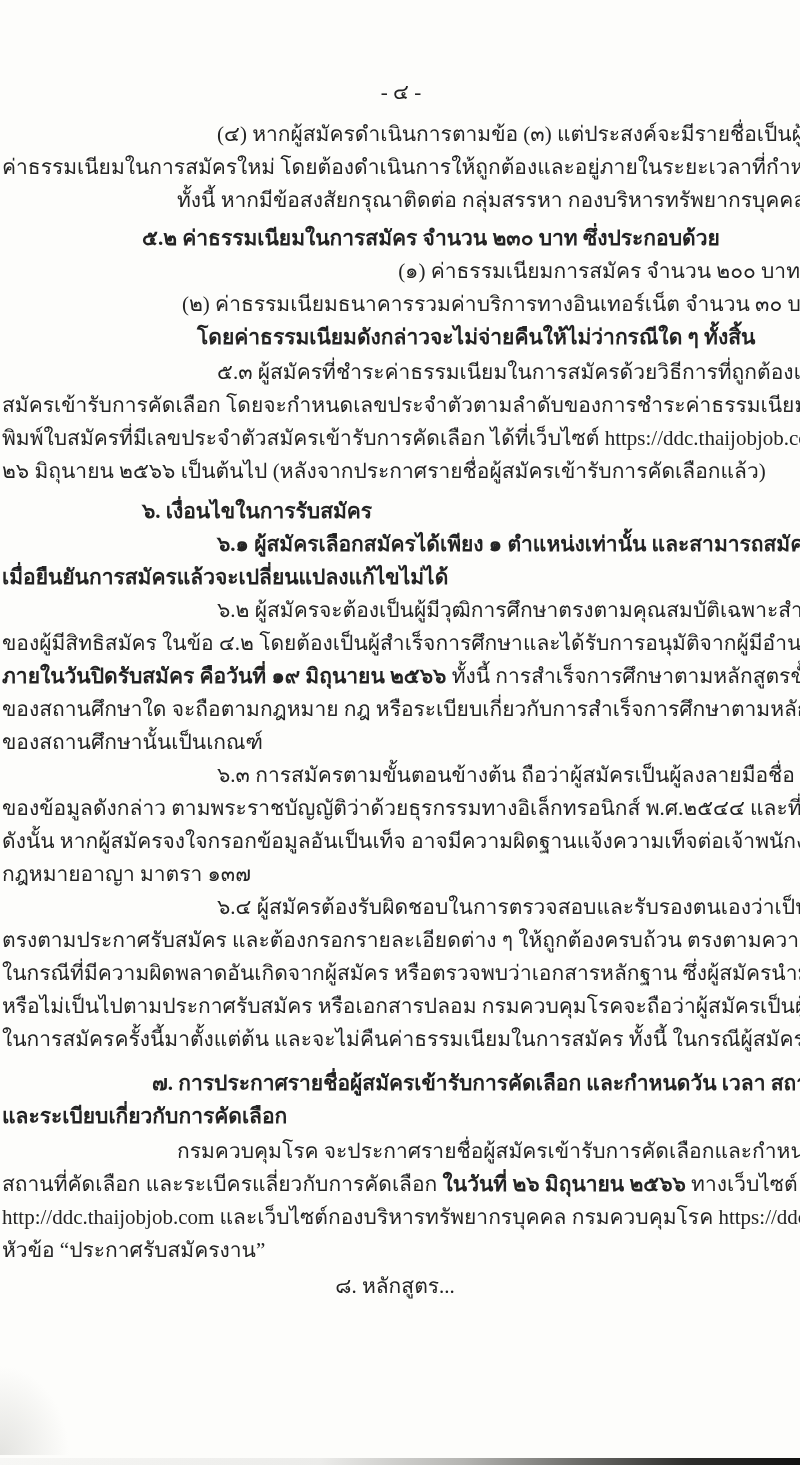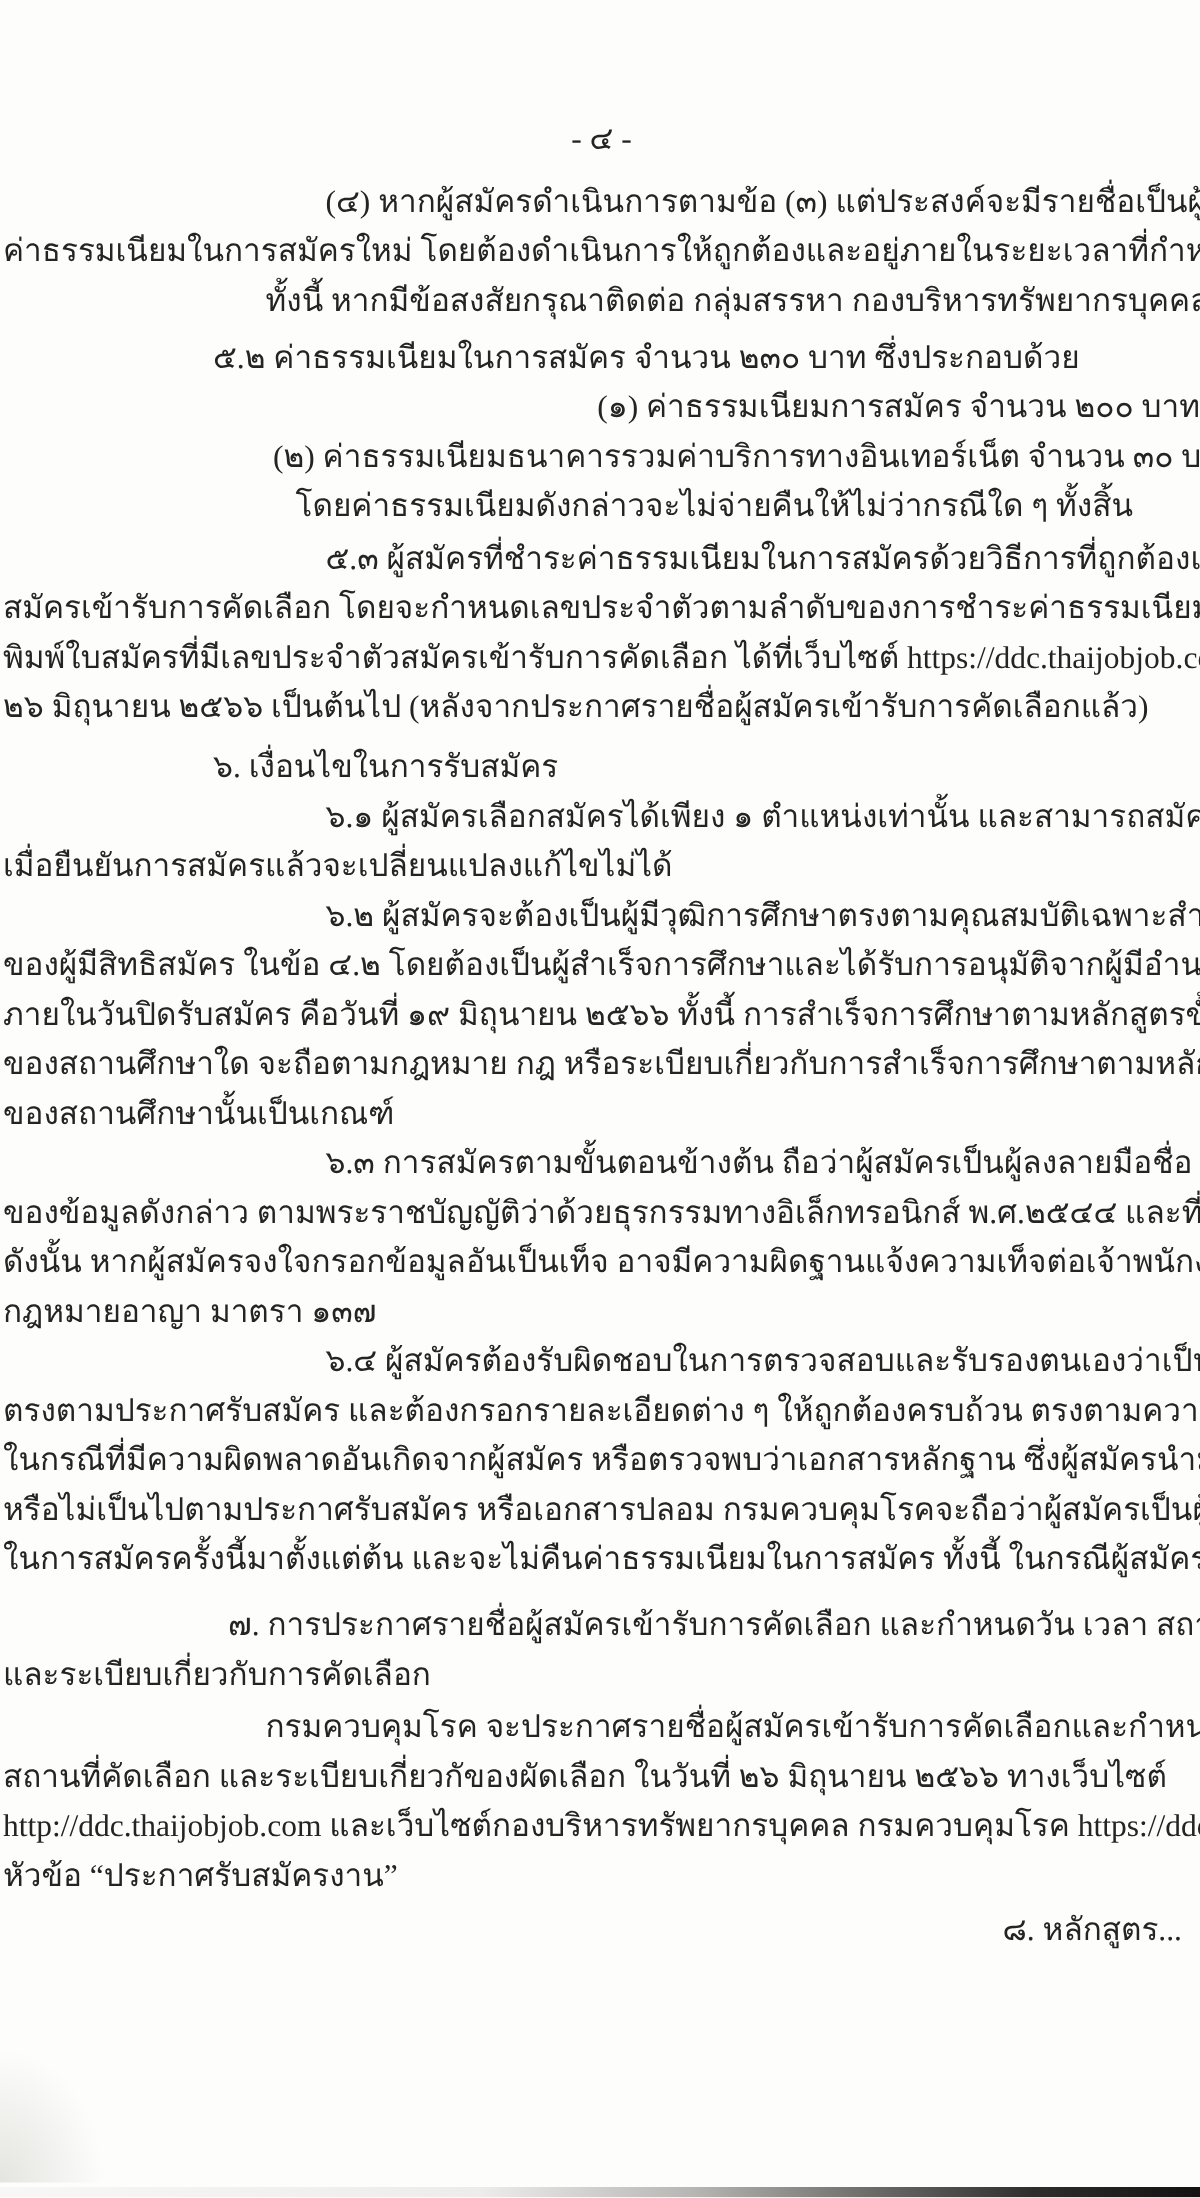--- a/index.html
+++ b/index.html
@@ -24,22 +24,22 @@
     width: 798px;
   }
   .line {
     white-space: nowrap;
     font-size: 21px;
     line-height: 33px;
     height: 33px;
     overflow: visible;
   }
   .line.center { text-align: center; }
-  .line.right  { text-align: right; padding-right: 12px; }
-  .b { font-weight: normal; }
+  .line.right  { text-align: center; padding-right: 12px; }
+  .b { font-weight: bold; }
   .scan-bar {
     position: absolute;
     left: 0;
     bottom: 0;
     width: 800px;
     height: 7px;
     background: linear-gradient(to right,
       #f7f7f5 0%, #ececea 40%, #b5b5b2 58%,
       #6e6e6b 72%, #2e2e2c 86%, #121212 100%);
   }
@@ -82,20 +82,20 @@
       <div class="line"><span>ดังนั้น หากผู้สมัครจงใจกรอกข้อมูลอันเป็นเท็จ อาจมีความผิดฐานแจ้งความเท็จต่อเจ้าพนักงานตามประมวล</span></div>
       <div class="line"><span>กฎหมายอาญา มาตรา ๑๓๗</span></div>
       <div class="line" style="padding-left: 215px;"><span>๖.๔ ผู้สมัครต้องรับผิดชอบในการตรวจสอบและรับรองตนเองว่าเป็นผู้มีคุณสมบัติ</span></div>
       <div class="line"><span>ตรงตามประกาศรับสมัคร และต้องกรอกรายละเอียดต่าง ๆ ให้ถูกต้องครบถ้วน ตรงตามความเป็นจริง</span></div>
       <div class="line"><span>ในกรณีที่มีความผิดพลาดอันเกิดจากผู้สมัคร หรือตรวจพบว่าเอกสารหลักฐาน ซึ่งผู้สมัครนำมายื่นไม่ตรง</span></div>
       <div class="line"><span>หรือไม่เป็นไปตามประกาศรับสมัคร หรือเอกสารปลอม กรมควบคุมโรคจะถือว่าผู้สมัครเป็นผู้ขาดคุณสมบัติ</span></div>
       <div class="line"><span>ในการสมัครครั้งนี้มาตั้งแต่ต้น และจะไม่คืนค่าธรรมเนียมในการสมัคร ทั้งนี้ ในกรณีผู้สมัครยื่นเอกสารปลอม</span></div>
       <div class="line" style="padding-left: 150px; margin-top: 11px;"><span class="b">๗. การประกาศรายชื่อผู้สมัครเข้ารับการคัดเลือก และกำหนดวัน เวลา สถานที่คัดเลือก</span></div>
       <div class="line"><span class="b">และระเบียบเกี่ยวกับการคัดเลือก</span></div>
       <div class="line" style="padding-left: 175px; margin-top: 2px;"><span>กรมควบคุมโรค จะประกาศรายชื่อผู้สมัครเข้ารับการคัดเลือกและกำหนดวัน เวลา</span></div>
-      <div class="line"><span>สถานที่คัดเลือก และระเบียบเกี่ยวกัของผัดเลือก </span><span class="b">ในวันที่ ๒๖ มิถุนายน ๒๕๖๖ </span><span>ทางเว็บไซต์</span></div>
+      <div class="line"><span>สถานที่คัดเลือก และระเบีครแลี่ยวกับการคัดเลือก </span><span class="b">ในวันที่ ๒๖ มิถุนายน ๒๕๖๖ </span><span>ทางเว็บไซต์</span></div>
       <div class="line"><span>http://ddc.thaijobjob.com และเว็บไซต์กองบริหารทรัพยากรบุคคล กรมควบคุมโรค https://ddc.moph.go.th/dhrm</span></div>
       <div class="line"><span>หัวข้อ “ประกาศรับสมัครงาน”</span></div>
       <div class="line right" style="margin-top: 3px;"><span>๘. หลักสูตร...</span></div>
     </div>
   <div class="scan-smudge"></div>
   <div class="scan-bar"></div>
 </div>
 
 </body></html>

